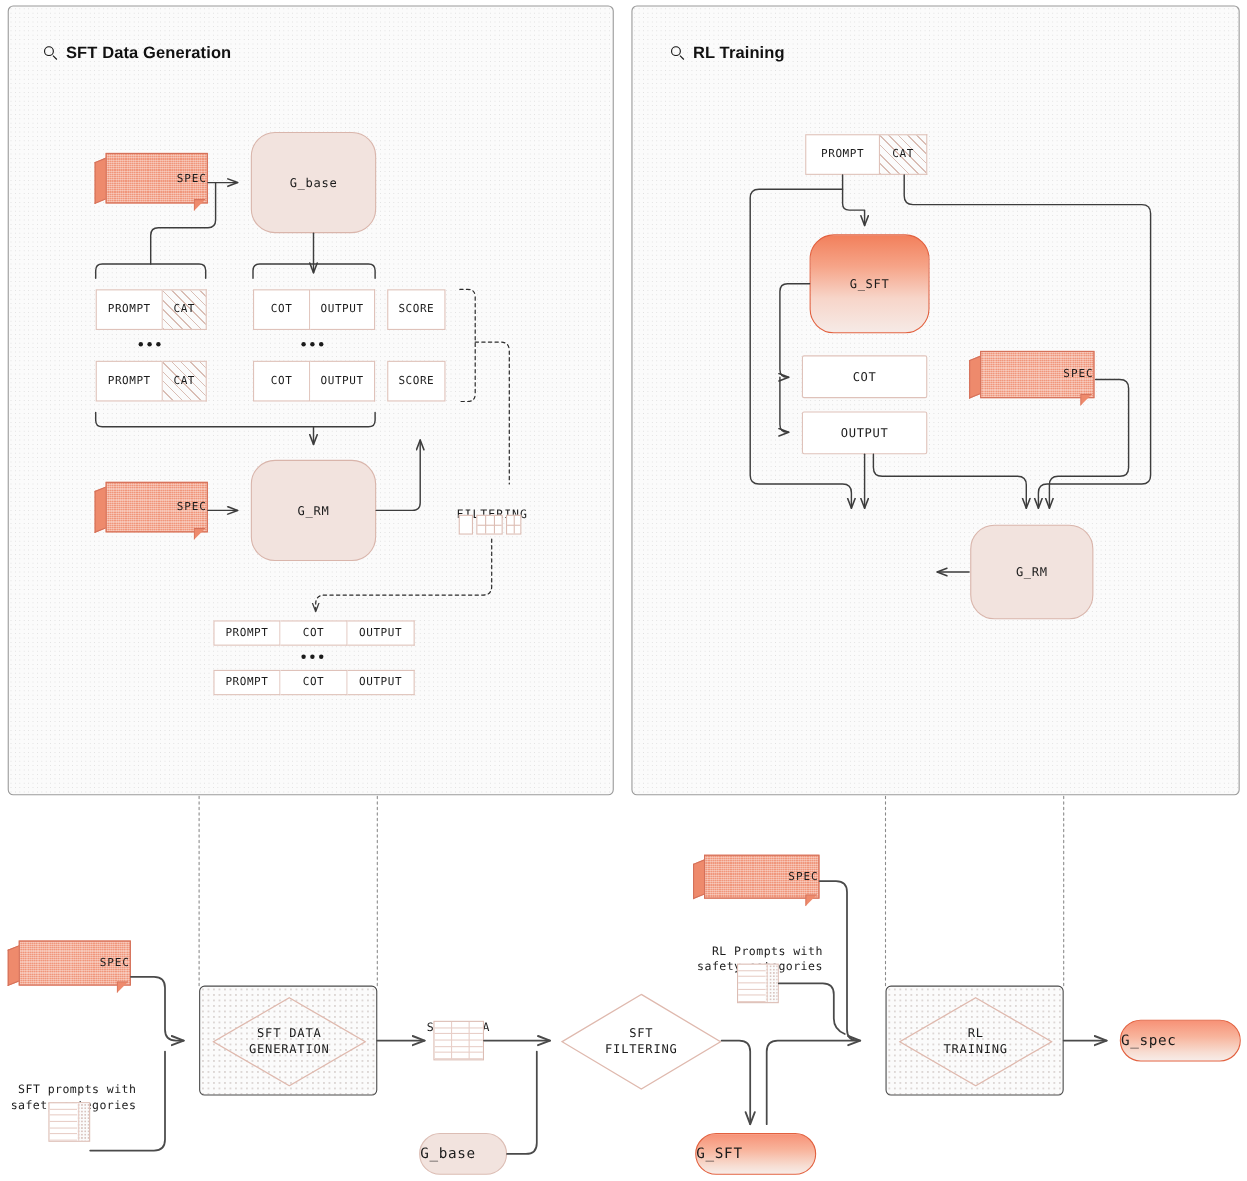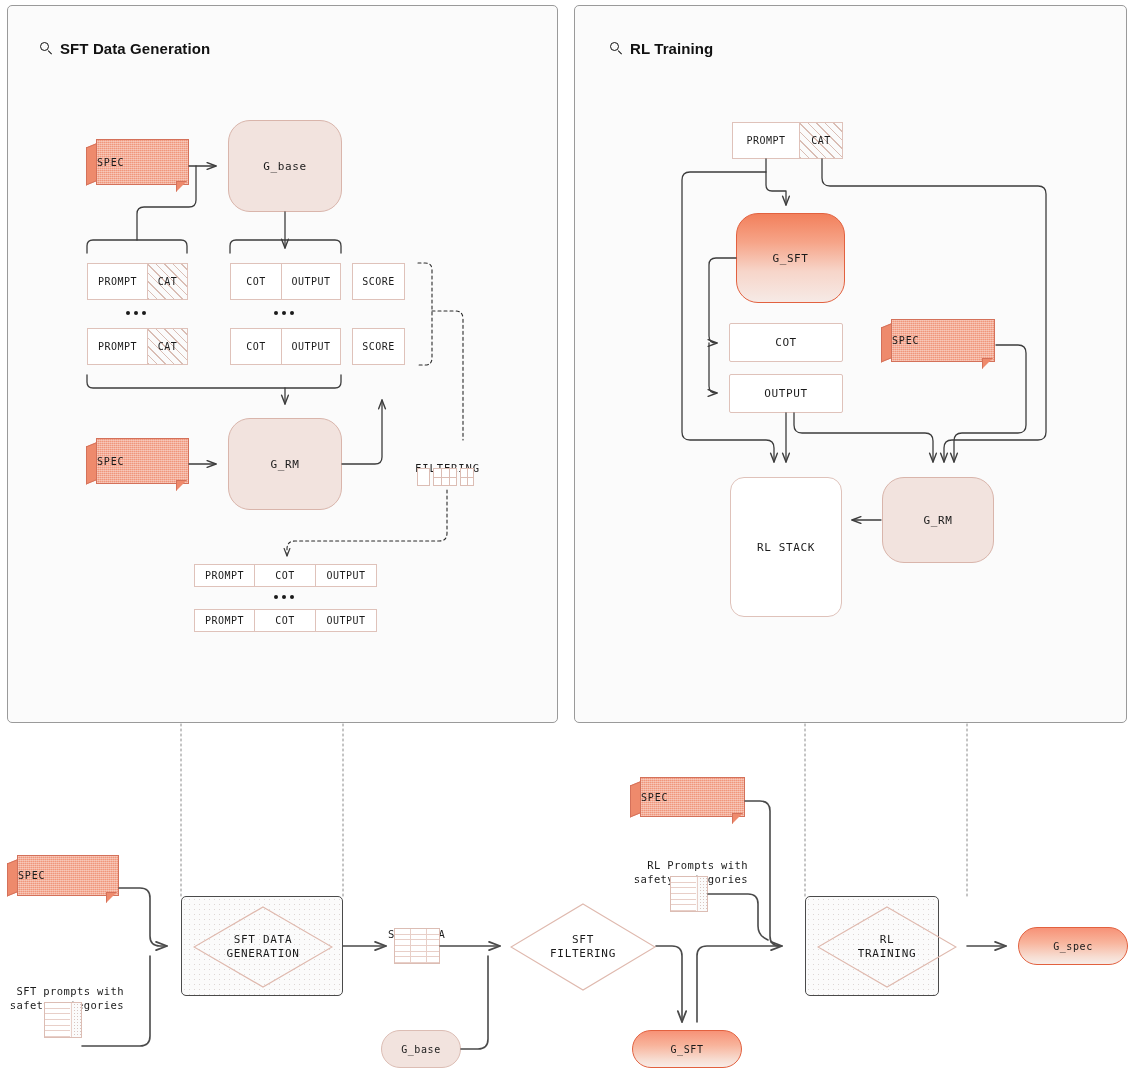--- a/index.html
+++ b/index.html
@@ -82,21 +82,21 @@
 
   
   .spec{position:absolute;}
   .spec .body{
     position:absolute;left:10px;top:0;right:0;bottom:7px;
     background:#f0967b;
     background-image:repeating-linear-gradient(0deg,rgba(255,255,255,.33) 0 1px,transparent 1px 2px),
                      repeating-linear-gradient(90deg,rgba(255,255,255,.22) 0 1px,transparent 1px 2px);
     border:1px solid #d4715a;
     box-sizing:border-box;
-    display:flex;align-items:center;justify-content:flex-start;
+    display:flex;align-items:center;justify-content:flex-end;
     font-size:10px;color:#1b1b1b;letter-spacing:.8px;
   }
   .spec .flap{
     position:absolute;left:0;top:4px;width:11px;bottom:11px;
     background:#ee8a6c;border:1px solid #d4715a;border-right:none;box-sizing:border-box;
     transform:skewY(-22deg);transform-origin:right top;
   }
   .spec .fold{
     position:absolute;right:2px;bottom:0px;width:11px;height:11px;
     background:#ee8a6c;border:1px solid #d4715a;box-sizing:border-box;
@@ -124,22 +124,22 @@
   .dia svg{position:absolute;left:0;top:0;}
   .dia .lbl{
     position:relative;z-index:2;text-align:center;
     font-size:11px;line-height:14px;color:#1b1b1b;letter-spacing:.7px;white-space:pre-line;
   }
 
   
   .pill{
     position:absolute;border:1px solid #dcbdb4;border-radius:999px;
     background:#f2e3de;
-    display:flex;align-items:center;justify-content:center;
-    font-size:10px;color:#1b1b1b;letter-spacing:.6px;box-sizing:border-box;
+    display:flex;align-items:center;
+    font-size:13px;color:#1b1b1b;letter-spacing:.6px;box-sizing:border-box;
   }
   .pill.grad{
     border:1.5px solid #e2613f;
     background:linear-gradient(180deg,#f79277 0%,#f8b49c 40%,#f7ddd2 80%,#f7ece8 100%);
   }
 
   
   .cap{position:absolute;font-size:10.5px;line-height:14px;color:#1b1b1b;letter-spacing:.4px;white-space:pre-line;}
   .cap.c{text-align:right;}
 
@@ -315,23 +315,20 @@
   </div>
 
   <div class="spec" style="left:881px;top:319px;width:114px;height:50px;">
     <div class="flap"></div>
     <div class="body">
         <span>SPEC</span>
       </div>
     <div class="fold"></div>
   </div>
 
-  <div class="node obox rl" style="left:730px;top:477px;width:112px;height:140px;">
-    <span>RL STACK</span>
-  </div>
 
   <div class="node model" style="left:882px;top:477px;width:112px;height:86px;">
     <span>G_RM</span>
   </div>
 
   <div class="spec" style="left:7px;top:855px;width:112px;height:48px;">
     <div class="flap"></div>
     <div class="body">
         <span>SPEC</span>
       </div>
@@ -409,21 +406,21 @@
     <div class="r"></div>
       <div class="r"></div>
       <div class="r"></div>
       <div class="r"></div>
       <div class="r"></div>
       <div class="r"></div>
     <div class="sh" style="width:11px;"></div>
     <div class="v" style="left:26px;"></div>
   </div>
 
-  <div class="procbox" style="left:805px;top:896px;width:134px;height:100px;">
+  <div class="procbox" style="left:805px;top:896px;width:162px;height:100px;">
     <div class="dia" style="left:11px;top:9px;width:140px;height:82px;">
       <svg width="140" height="82" viewBox="0 0 140 82">
           <polygon points="70,1 139,41 70,81 1,41" fill="none" stroke="#dfb9ae" stroke-width="1.2"></polygon>
         </svg>
       <div class="lbl">RL
 TRAINING</div>
     </div>
   </div>
 
   <div class="pill grad" style="left:1018px;top:927px;width:110px;height:38px;">

